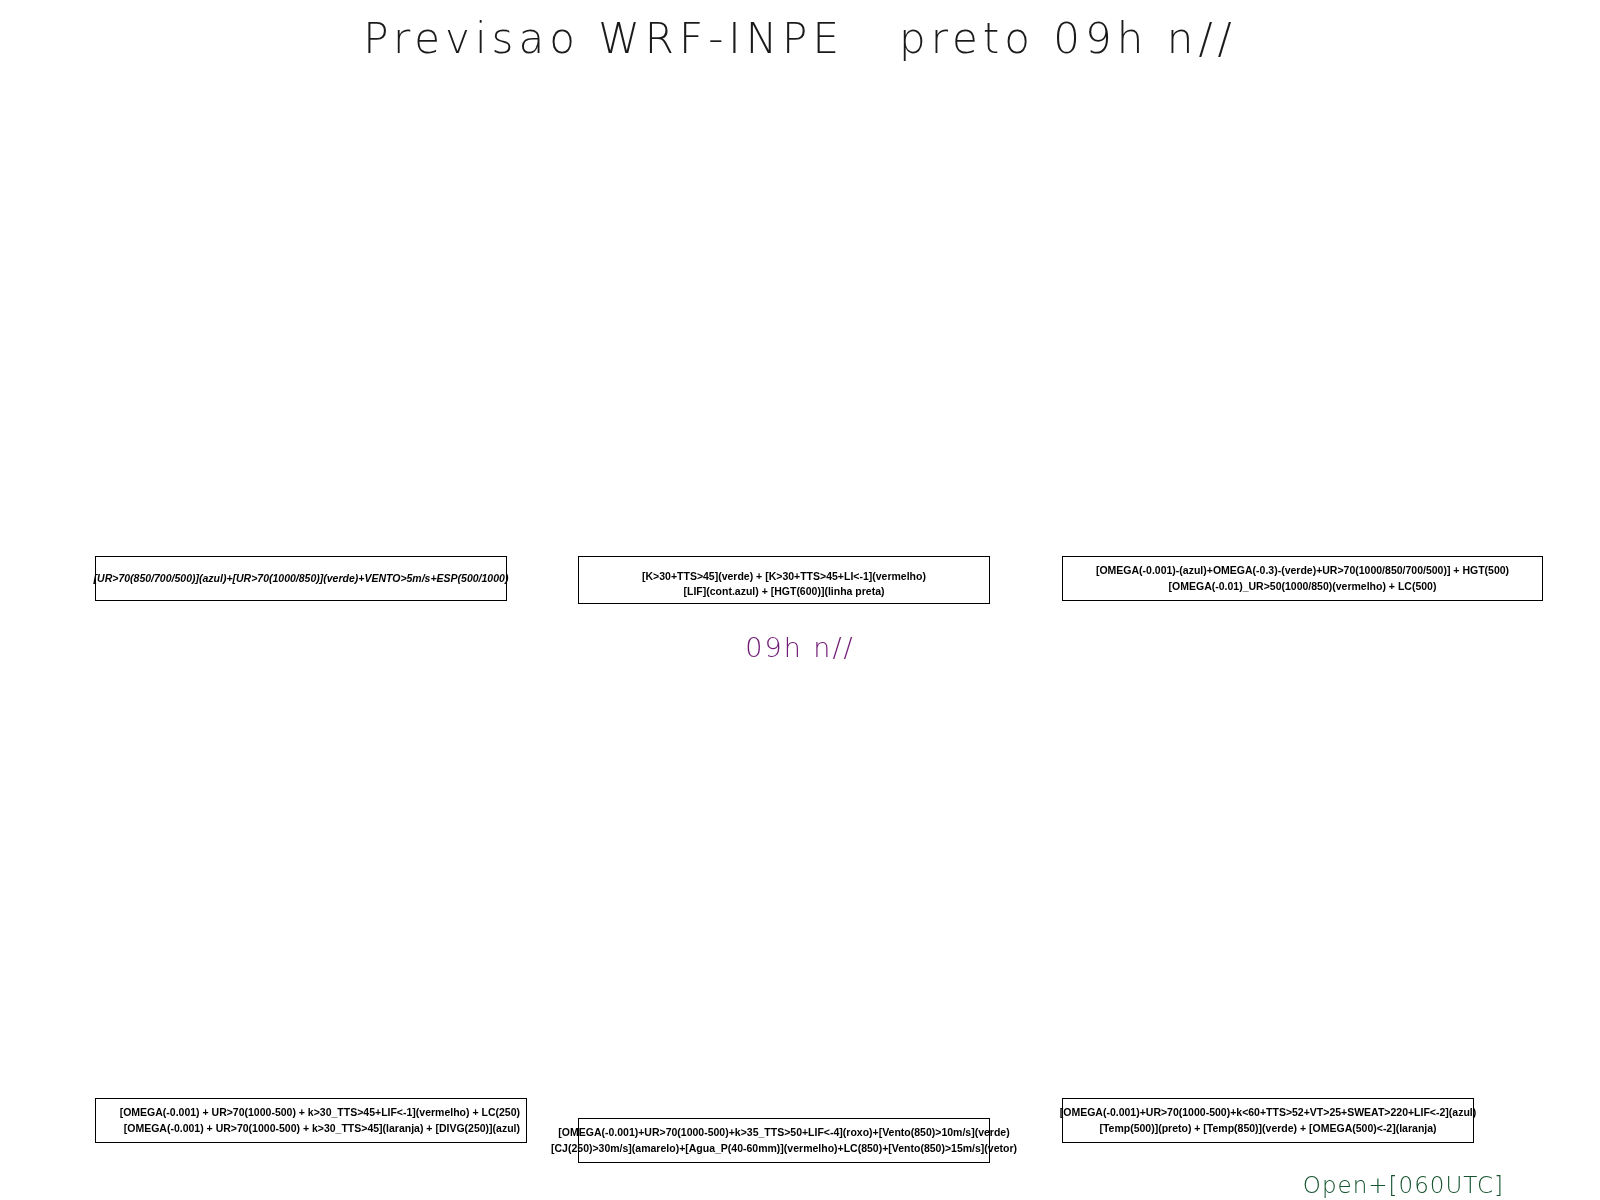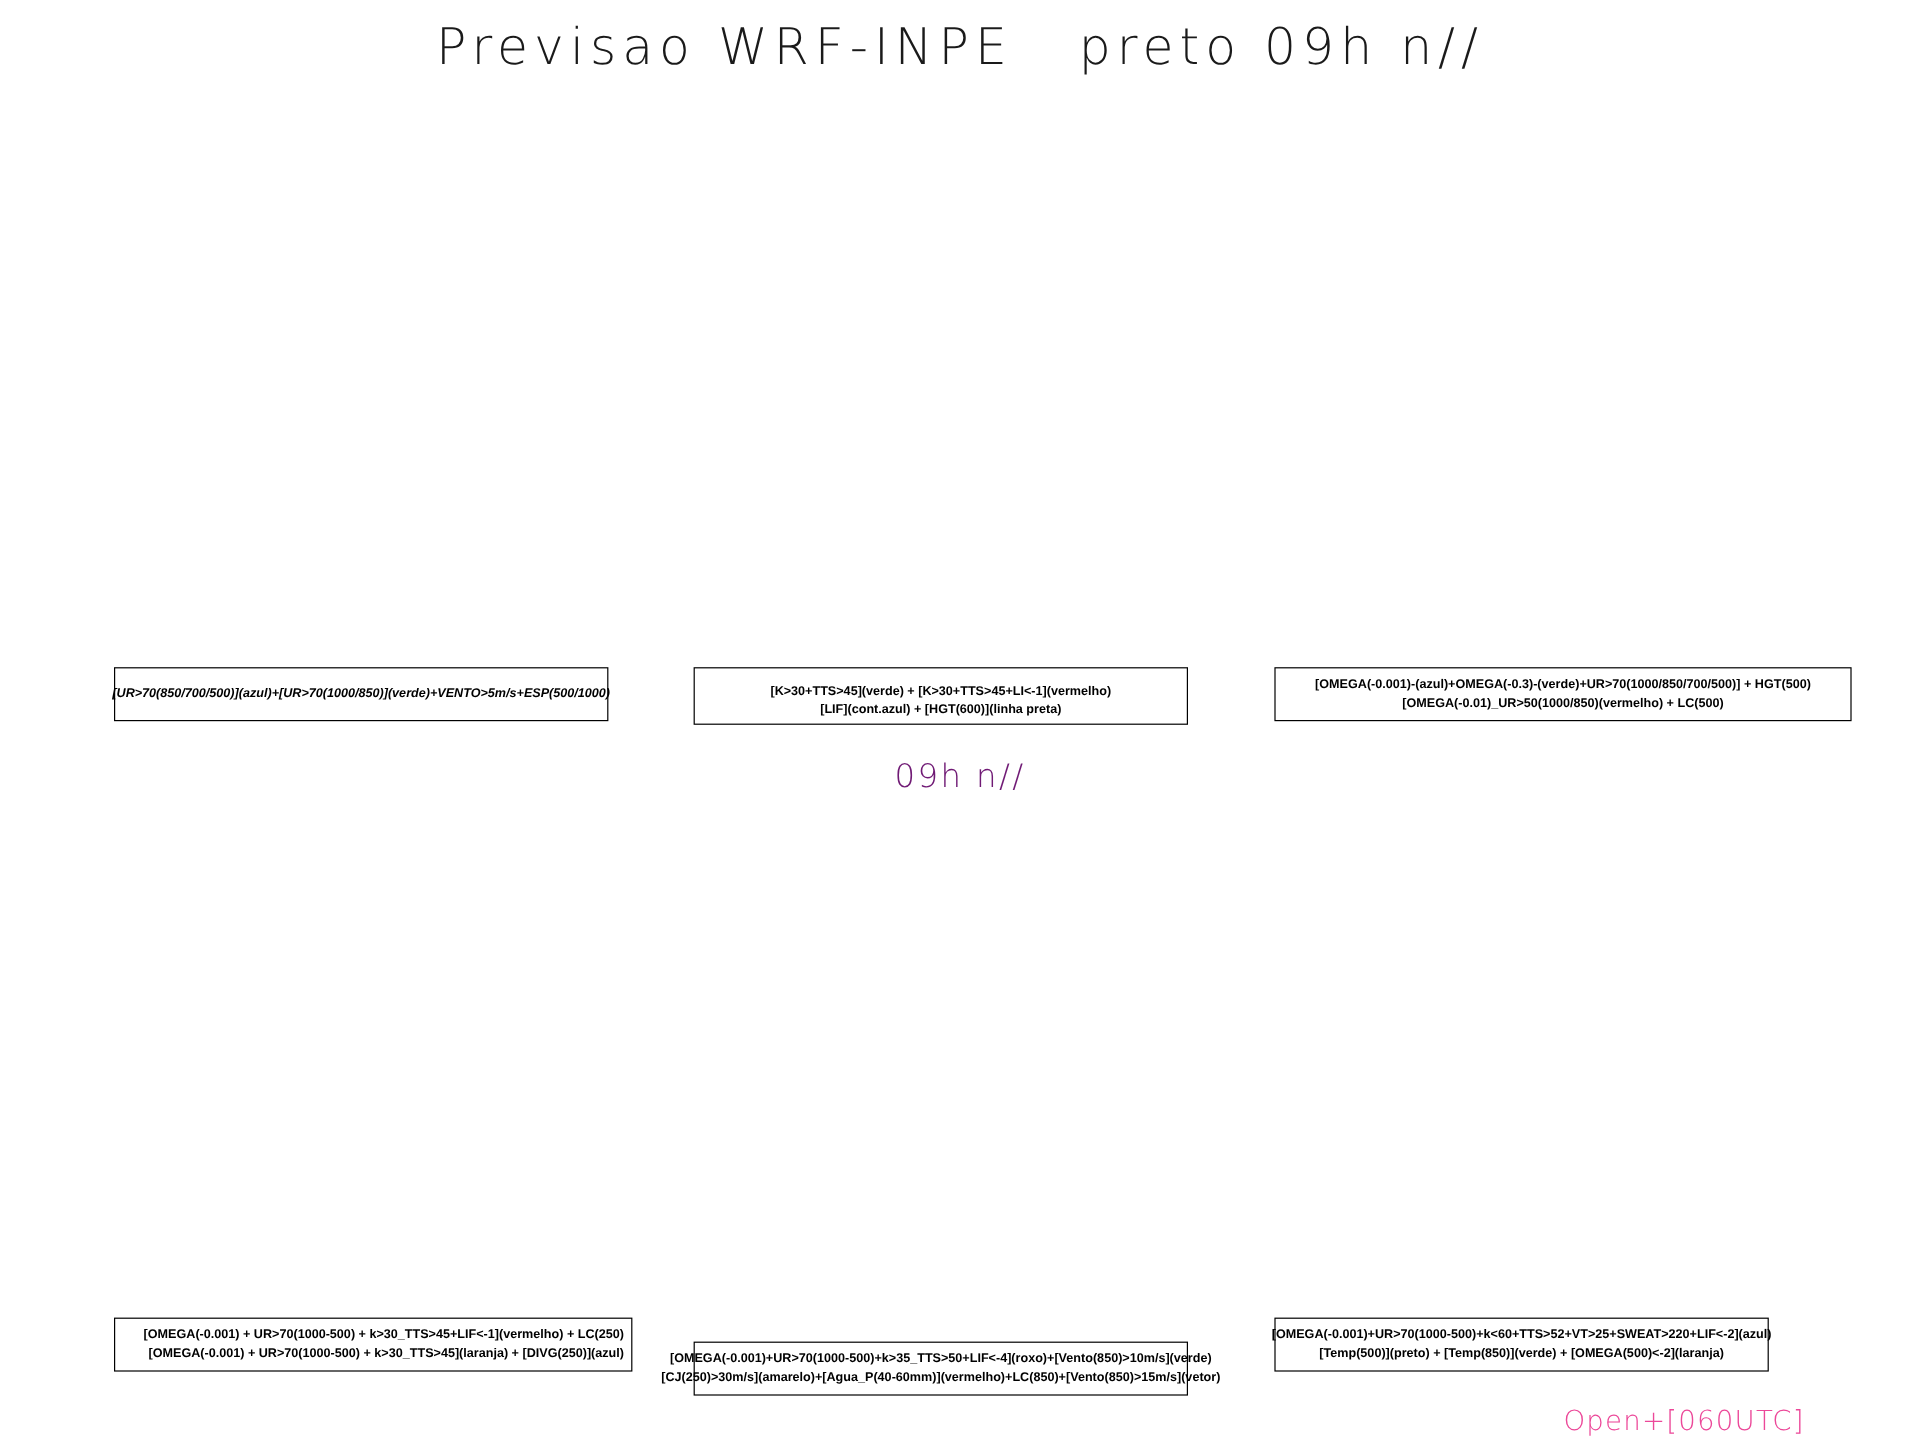--- a/index.html
+++ b/index.html
@@ -81,21 +81,21 @@
 
   
   .footer-note {
     position: absolute;
     right: 96px;
     bottom: 2px;
     font-family: "DejaVu Sans", sans-serif;
     font-weight: 300;
     font-size: 23px;
     letter-spacing: 1px;
-    color: #ec4899;
+    color: #14532d;
     white-space: pre;
   }
 
   
   .panel-area {
     position: absolute;
     background: transparent;
   }
 </style>
 </head>

